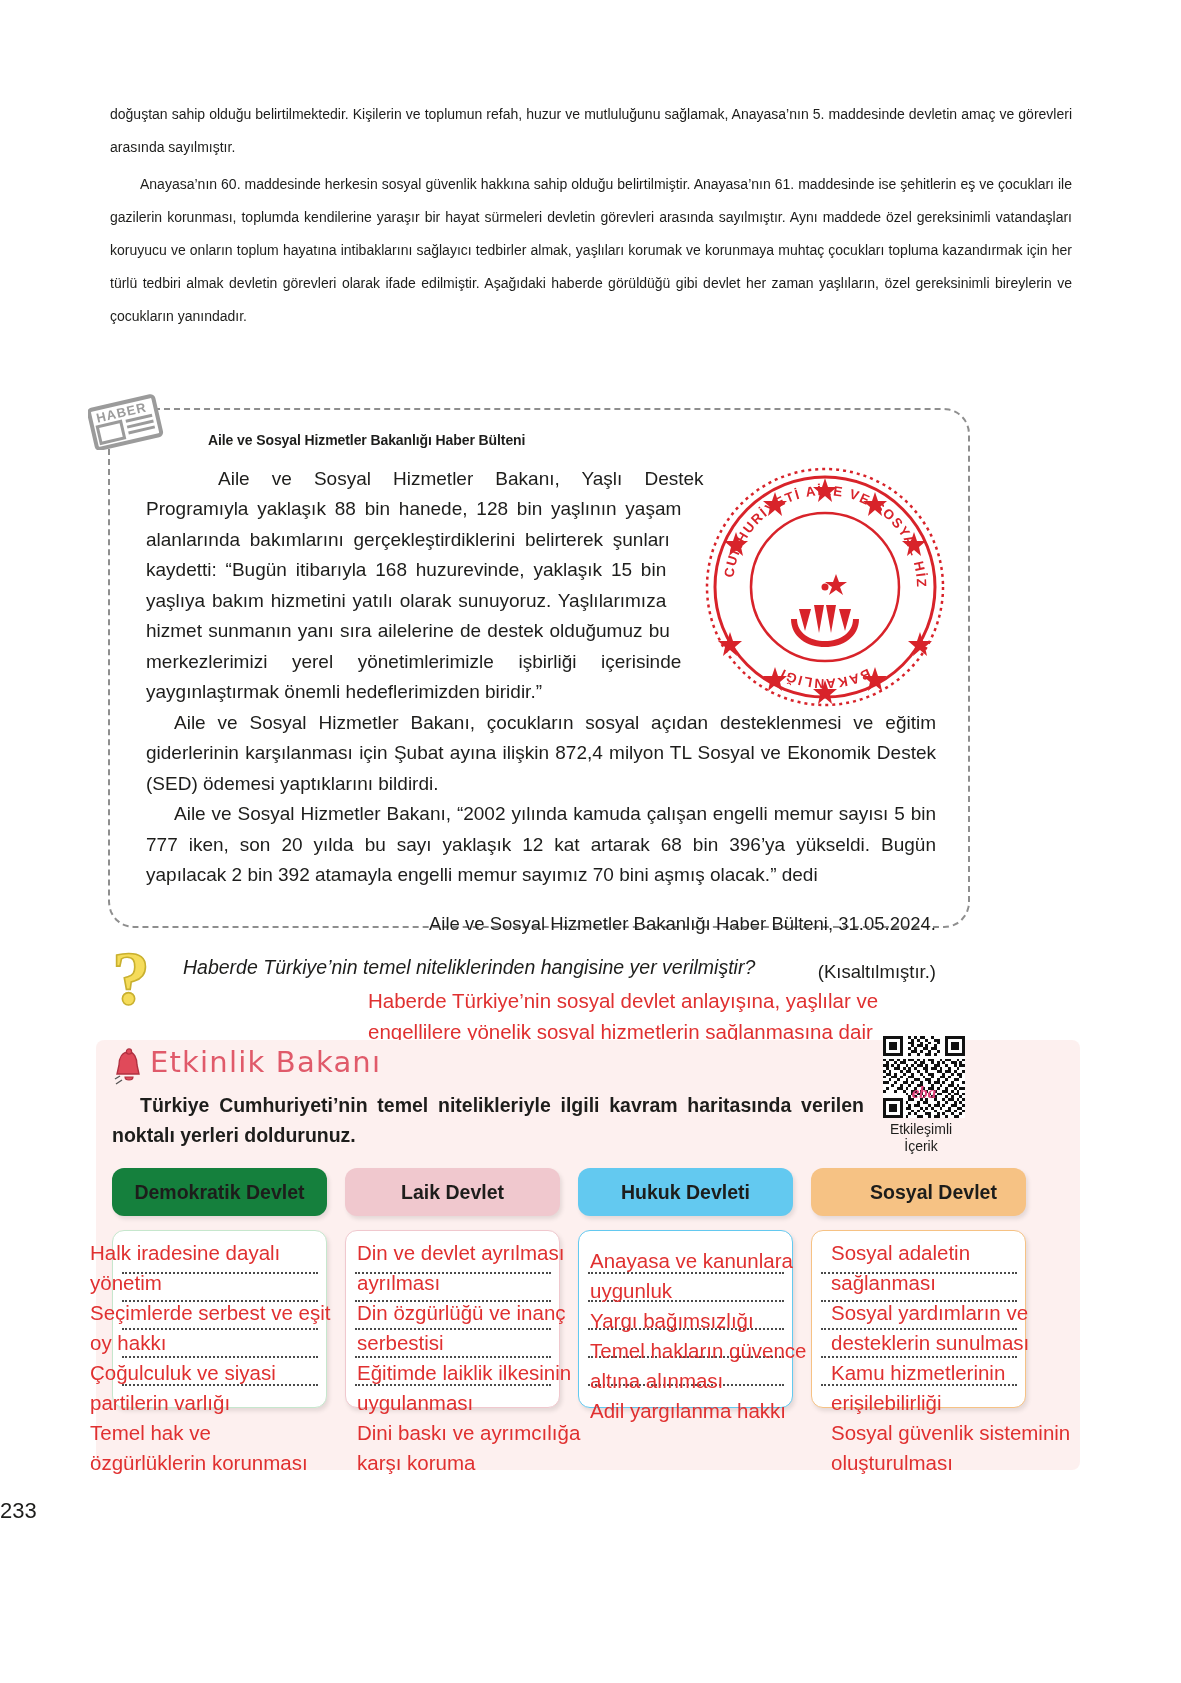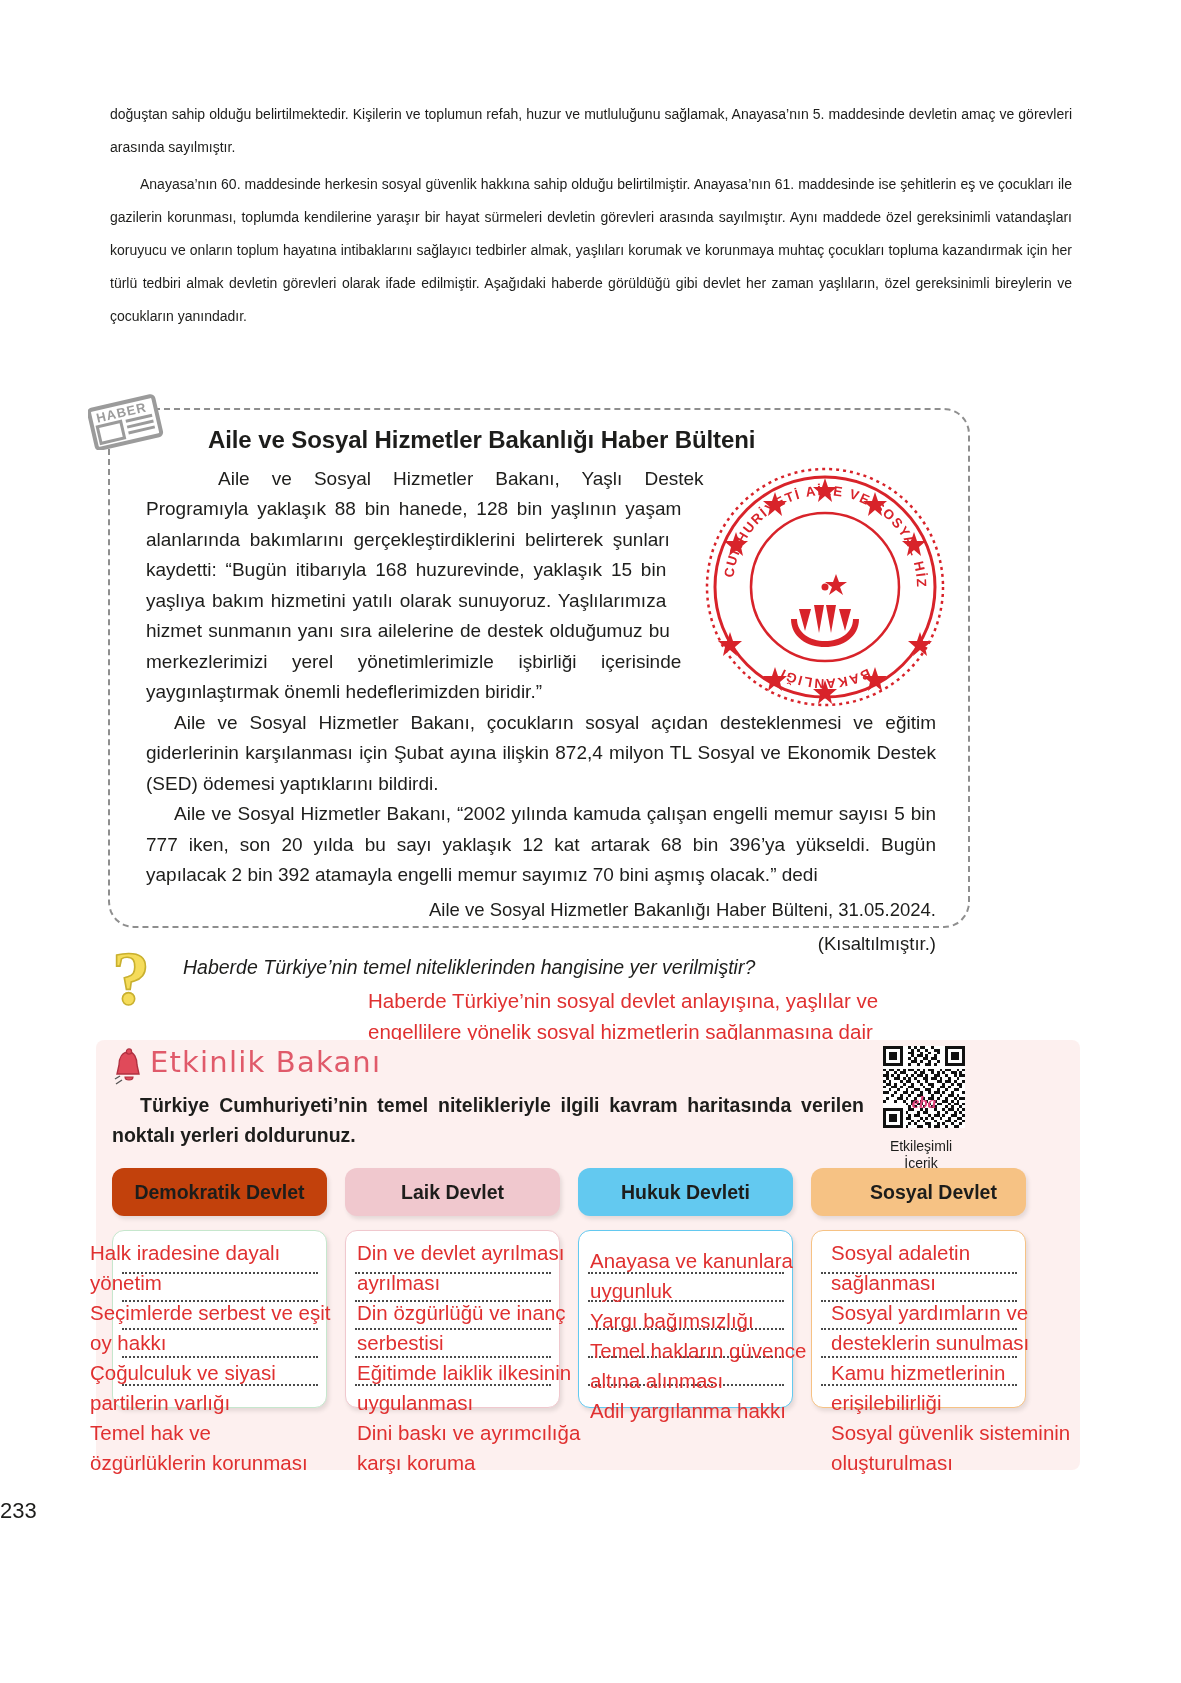--- a/index.html
+++ b/index.html
@@ -55,38 +55,38 @@
     top: 418px;
     width: 830px;
     padding: 0 22px 0 18px;
     font-size: 19px;
     line-height: 30.5px;
     color: #1d1d1b;
     z-index: 5;
   }
   .news-title {
     font-weight: bold;
-    font-size: 24px;
+    font-size: 14px;
     margin: 7px 0 8px 62px;
     letter-spacing: -0.1px;
   }
   .news-body { text-align: justify; }
   .news-body p { margin: 0; }
   .news-body p.first { text-indent: 72px; }
   .news-body p.ind { text-indent: 28px; }
   .news-wrapfloat {
     float: right;
     width: 268px;
     height: 238px;
     shape-outside: circle(50%);
     margin: 2px 0 4px 10px;
   }
   .news-cite {
     text-align: right;
-    margin-top: 4px;
+    margin-top: 18px;
     font-size: 18.5px;
   }
 
   
   .emblem {
     position: absolute;
     left: 700px;
     top: 462px;
     width: 250px;
     height: 250px;
@@ -162,21 +162,21 @@
   
   .qr-wrap {
     position: absolute;
     left: 878px;
     top: 1036px;
     width: 86px;
     text-align: center;
   }
   .qr-code {
     width: 76px; height: 82px;
-    margin: 10px auto;
+    margin: 0 auto;
     background-color: #fff;
   }
   .qr-caption {
     font-size: 14px;
     line-height: 17px;
     color: #1d1d1b;
     margin-top: 3px;
   }
 
   
@@ -201,21 +201,21 @@
     box-shadow: 2px 3px 4px rgba(0,0,0,0.10);
   }
   .cmap-body {
     margin-top: 14px;
     height: 178px;
     background: #ffffff;
     border-radius: 12px;
     border: 1.6px solid #cfe6d4;
     box-shadow: 2px 3px 4px rgba(0,0,0,0.10);
   }
-  .c1 .cmap-head { background: #c2410c; }
+  .c1 .cmap-head { background: #15803d; }
   .c2 .cmap-head { background: #f0c8ce; }
   .c3 .cmap-head { background: #63c9f0; }
   .c4 .cmap-head { background: #f6c284; padding-left: 30px; }
   .c1 .cmap-body { border-color: #c6e7cd; }
   .c2 .cmap-body { border-color: #f0c8ce; }
   .c3 .cmap-body { border-color: #63c9f0; }
   .c4 .cmap-body { border-color: #f6c284; }
 
   .dotlines {
     position: absolute;

